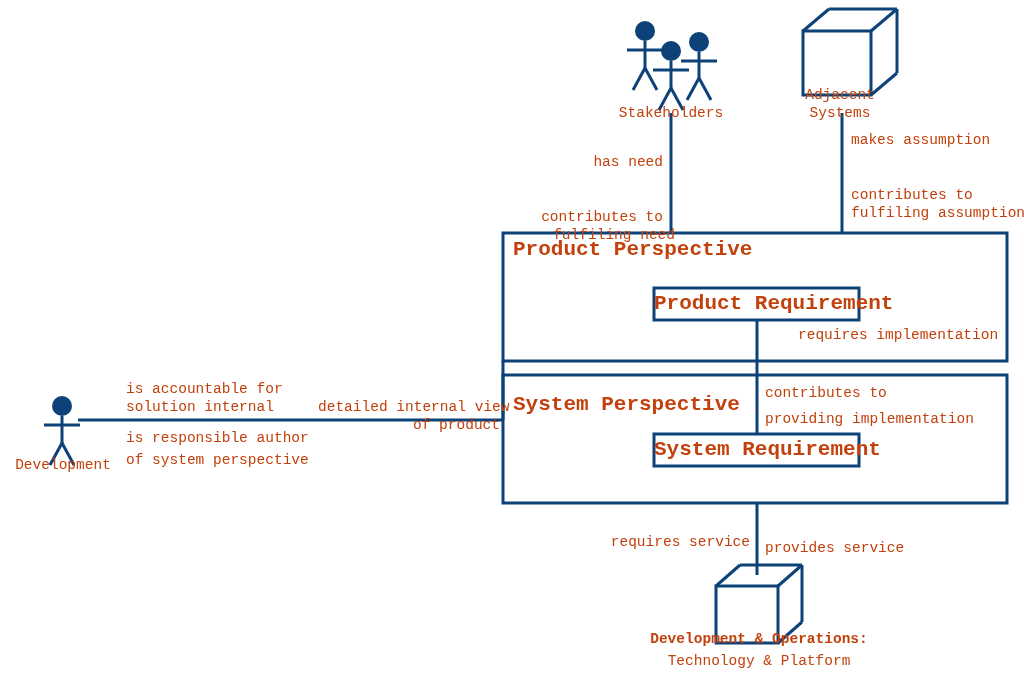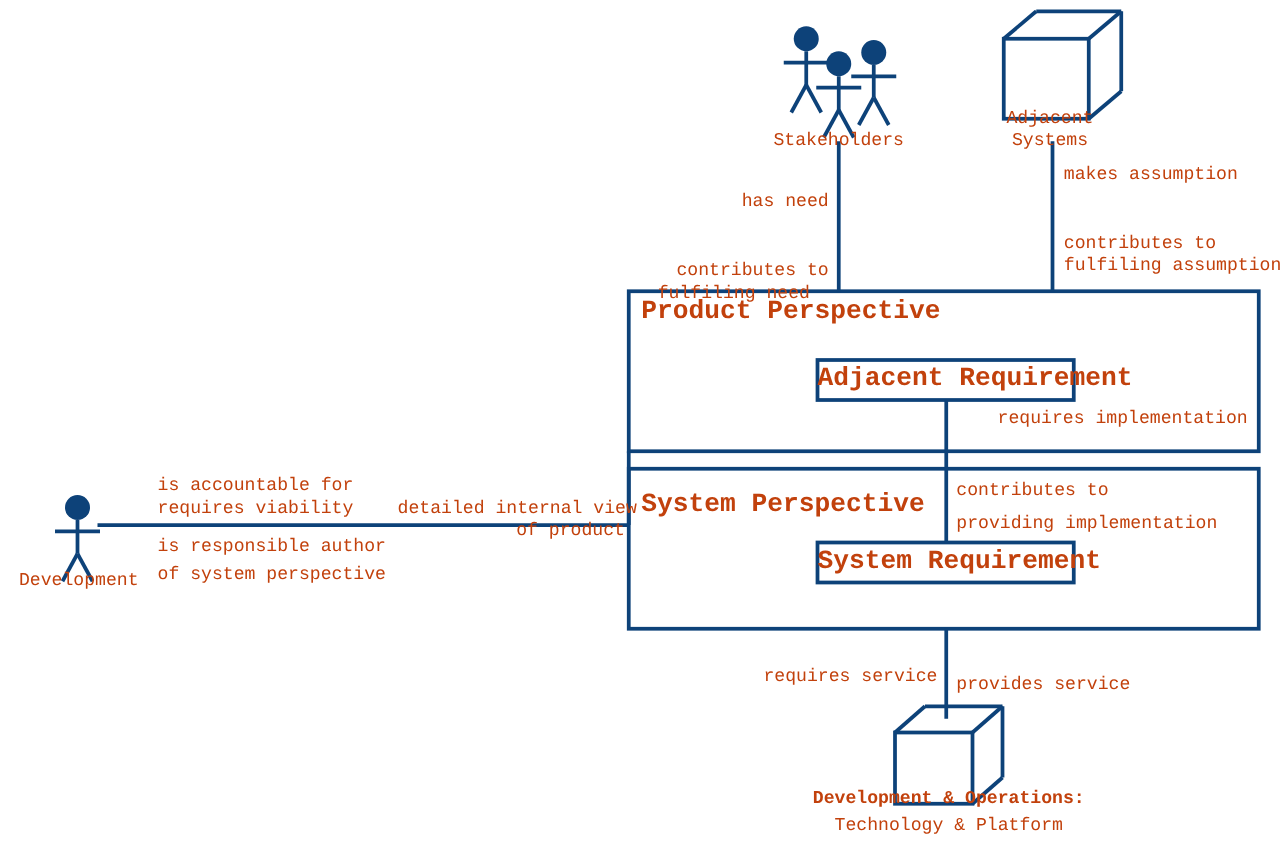--- a/index.html
+++ b/index.html
@@ -127,44 +127,44 @@
   </svg>
 
   <div class="lbl center" style="left:611px; top:104px; width:120px;">Stakeholders</div>
 
   <div class="lbl center" style="left:785px; top:86px; width:110px;">Adjacent</div>
   <div class="lbl center" style="left:785px; top:104px; width:110px;">Systems</div>
 
   <div class="lbl right" style="left:528px; top:131px; width:135px;">has need</div>
 
   <div class="lbl right" style="left:528px; top:186px; width:135px;">contributes to</div>
-  <div class="lbl right" style="left:513px; top:204px; width:135px;">fulfiling need</div>
+  <div class="lbl right" style="left:540px; top:204px; width:135px;">fulfiling need</div>
 
   <div class="lbl" style="left:851px; top:131px;">makes assumption</div>
 
   <div class="lbl" style="left:851px; top:186px;">contributes to</div>
   <div class="lbl" style="left:851px; top:204px;">fulfiling assumption</div>
 
   <div class="lbl bold node-title" style="left:513px; top:240px;">Product Perspective</div>
 
   <div class="lbl bold node-title" style="left:513px; top:384px;margin-top:11px;">System Perspective</div>
 
-  <div class="lbl bold center node-title" style="left:654px; top:294px; width:205px;">Adjacent Requirement</div>
+  <div class="lbl bold center node-title" style="left:654px; top:294px; width:205px;">Product Requirement</div>
 
   <div class="lbl bold center node-title" style="left:654px; top:440px; width:214px;">System Requirement</div>
 
   <div class="lbl" style="left:798px; top:326px;text-align:right;">requires implementation</div>
 
   <div class="lbl" style="left:765px; top:384px;">contributes to</div>
   <div class="lbl" style="left:765px; top:410px;">providing implementation</div>
 
   <div class="lbl center" style="left:4px; top:456px; width:118px;">Development</div>
 
   <div class="lbl" style="left:126px; top:380px;">is accountable for</div>
-  <div class="lbl" style="left:126px; top:398px;">requires viability</div>
+  <div class="lbl" style="left:126px; top:398px;">solution internal</div>
 
   <div class="lbl" style="left:126px; top:429px;">is responsible author</div>
   <div class="lbl" style="left:126px; top:451px;">of system perspective</div>
 
   <div class="lbl right" style="left:318px; top:376px; width:182px;">detailed internal view</div>
   <div class="lbl right" style="left:318px; top:394px; width:182px;">of product</div>
 
   <div class="lbl right" style="left:605px; top:511px; width:145px;">requires service</div>
 
   <div class="lbl" style="left:765px; top:539px;">provides service</div>

